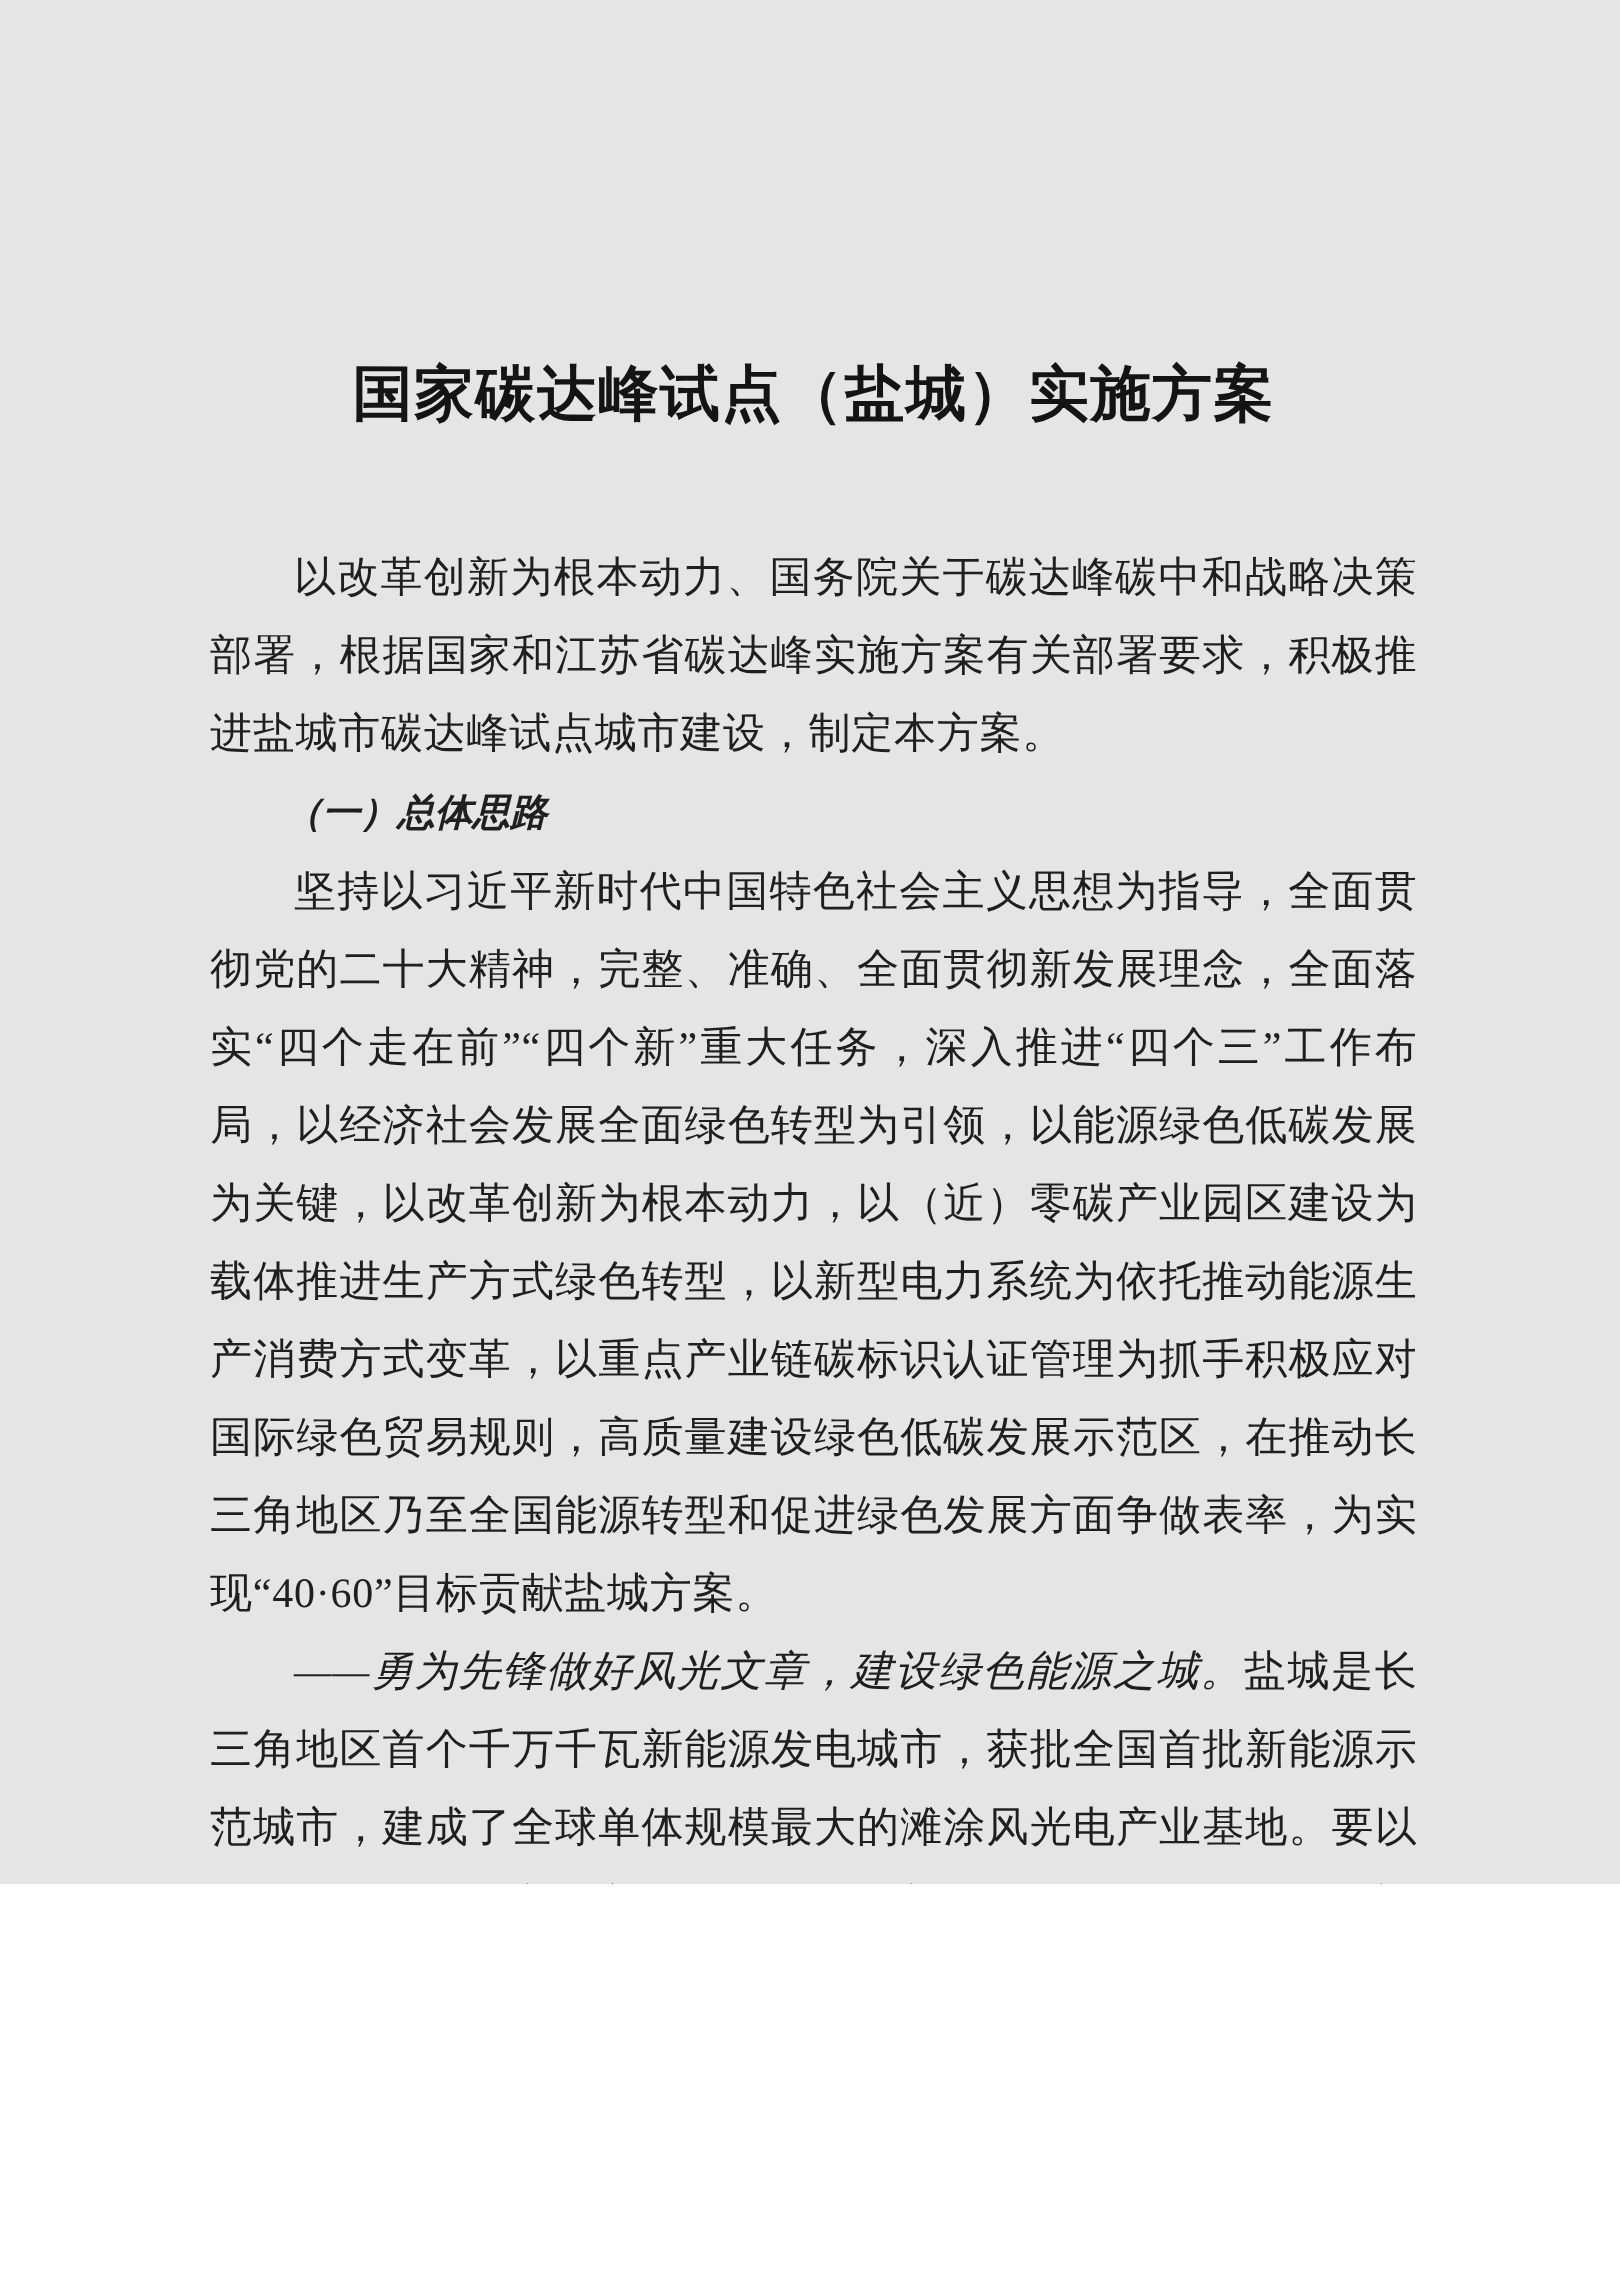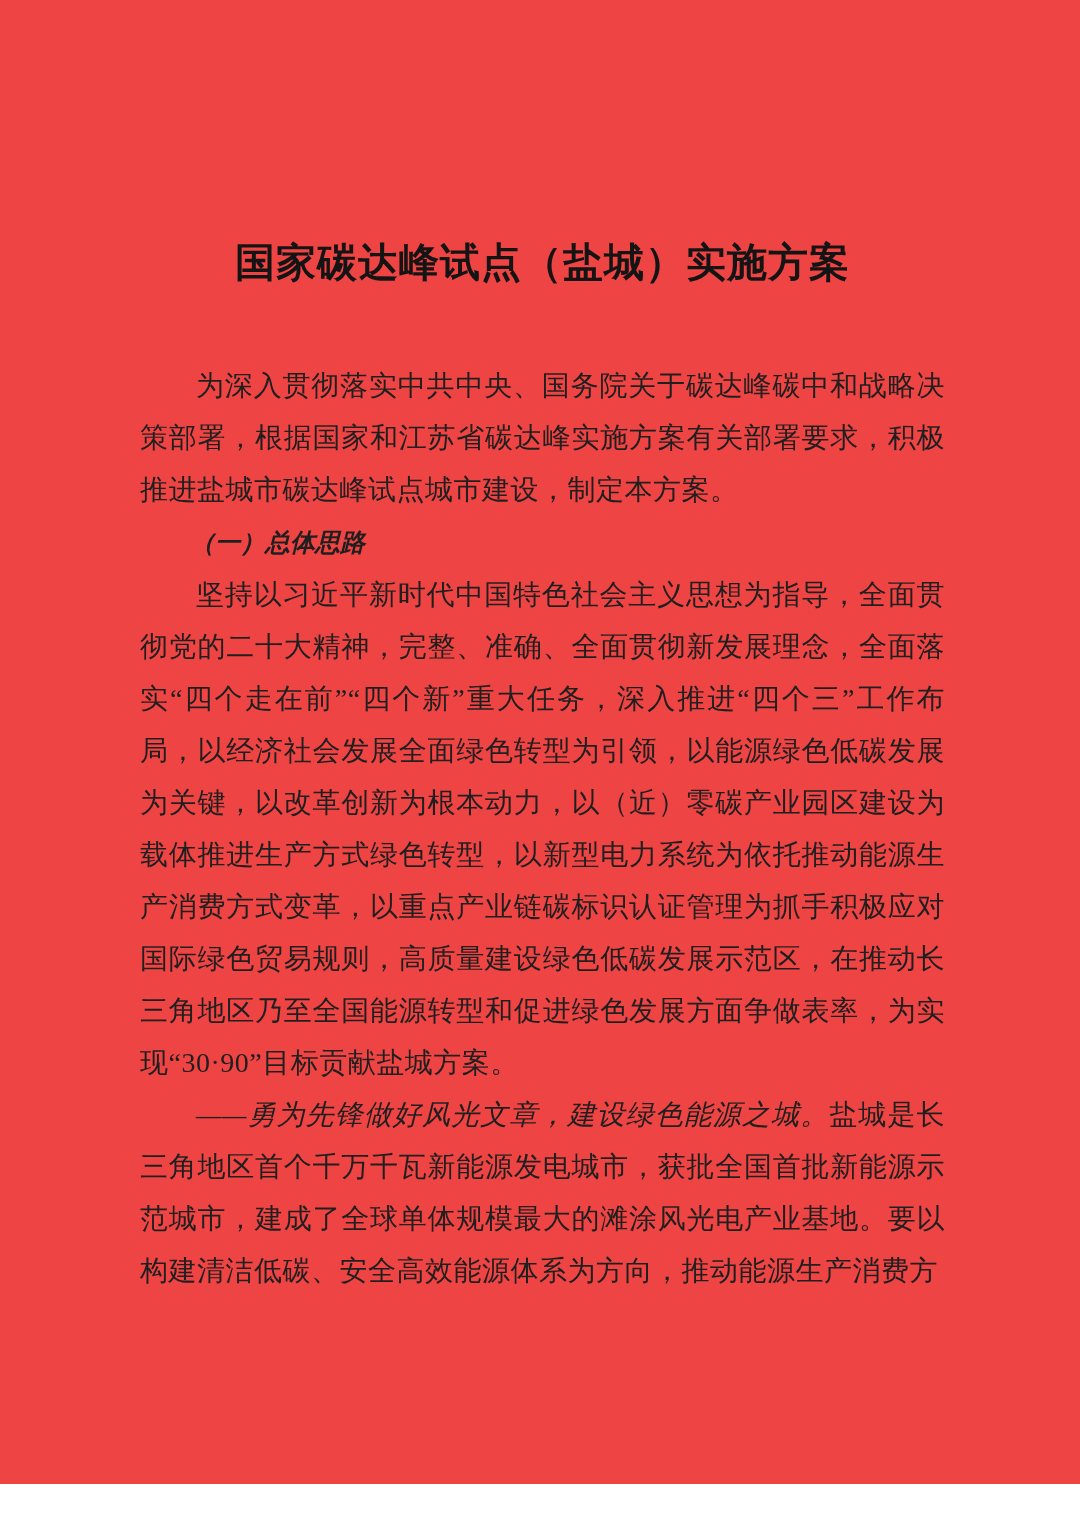--- a/index.html
+++ b/index.html
@@ -3,23 +3,23 @@
 <meta charset="utf-8">
 <style>
   html, body {
     margin: 0;
     padding: 0;
     background: #ffffff;
   }
   .page {
     position: relative;
     width: 1080px;
-    height: 1484px;
+    height: 1256px;
     box-sizing: border-box;
-    background: #ef4444;
+    background: #e5e5e5;
     padding: 238px 135px 20px 140px;
     overflow: hidden;
     color: #1f1f1f;
     font-family: "Liberation Serif", "DejaVu Serif", serif;
   }
   .doc-title {
     margin: 0 0 72px 0;
     font-size: 40px;
     line-height: 50px;
     font-weight: bold;
@@ -62,22 +62,22 @@
     font-style: italic;
   }
 </style>
 </head>
 <body>
 
 <div class="page">
 
   <h1 class="doc-title">国家碳达峰试点（盐城）实施方案</h1>
 
-  <p class="body-para">为深入贯彻落实中共中央、国务院关于碳达峰碳中和战略决策部署，根据国家和江苏省碳达峰实施方案有关部署要求，积极推进盐城市碳达峰试点城市建设，制定本方案。</p>
+  <p class="body-para">以改革创新为根本动力、国务院关于碳达峰碳中和战略决策部署，根据国家和江苏省碳达峰实施方案有关部署要求，积极推进盐城市碳达峰试点城市建设，制定本方案。</p>
 
 
   <h3 class="subsection-heading">（一）总体思路</h3>
 
-  <p class="body-para">坚持以习近平新时代中国特色社会主义思想为指导，全面贯彻党的二十大精神，完整、准确、全面贯彻新发展理念，全面落实“四个走在前”“四个新”重大任务，深入推进“四个三”工作布局，以经济社会发展全面绿色转型为引领，以能源绿色低碳发展为关键，以改革创新为根本动力，以（近）零碳产业园区建设为载体推进生产方式绿色转型，以新型电力系统为依托推动能源生产消费方式变革，以重点产业链碳标识认证管理为抓手积极应对国际绿色贸易规则，高质量建设绿色低碳发展示范区，在推动长三角地区乃至全国能源转型和促进绿色发展方面争做表率，为实现“30·90”目标贡献盐城方案。</p>
+  <p class="body-para">坚持以习近平新时代中国特色社会主义思想为指导，全面贯彻党的二十大精神，完整、准确、全面贯彻新发展理念，全面落实“四个走在前”“四个新”重大任务，深入推进“四个三”工作布局，以经济社会发展全面绿色转型为引领，以能源绿色低碳发展为关键，以改革创新为根本动力，以（近）零碳产业园区建设为载体推进生产方式绿色转型，以新型电力系统为依托推动能源生产消费方式变革，以重点产业链碳标识认证管理为抓手积极应对国际绿色贸易规则，高质量建设绿色低碳发展示范区，在推动长三角地区乃至全国能源转型和促进绿色发展方面争做表率，为实现“40·60”目标贡献盐城方案。</p>
 
   <p class="body-para"><span class="kai-lead">——勇为先锋做好风光文章，建设绿色能源之城。</span><span>盐城是长三角地区首个千万千瓦新能源发电城市，获批全国首批新能源示范城市，建成了全球单体规模最大的滩涂风光电产业基地。要以构建清洁低碳、安全高效能源体系为方向，推动能源生产消费方</span></p>
 
 </div>
 
 </body></html>

